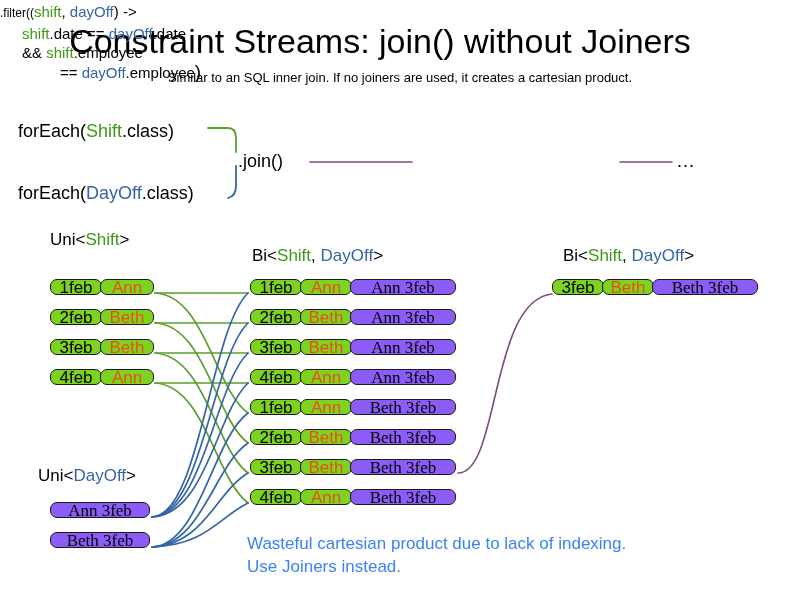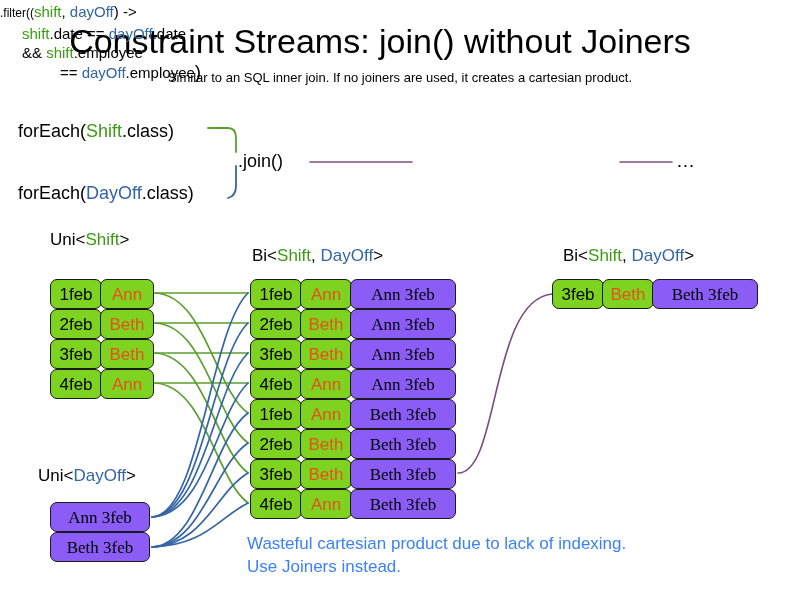--- a/index.html
+++ b/index.html
@@ -89,21 +89,21 @@
   .lbl-uni-shift   { left: 50px;  top: 230px; }
   .lbl-bi-mid      { left: 252px; top: 246px; }
   .lbl-bi-right    { left: 563px; top: 246px; }
   .lbl-uni-dayoff  { left: 38px;  top: 466px; }
 
   
   .card {
     position: absolute;
     display: flex;
     align-items: stretch;
-    height: 30px;
+    height: 16px;
   }
   .cell {
     box-sizing: border-box;
     border: 1.4px solid #1a1a1a;
     border-radius: 7px;
     display: flex;
     align-items: center;
     justify-content: center;
     font-size: 17px;
     line-height: 17px;

